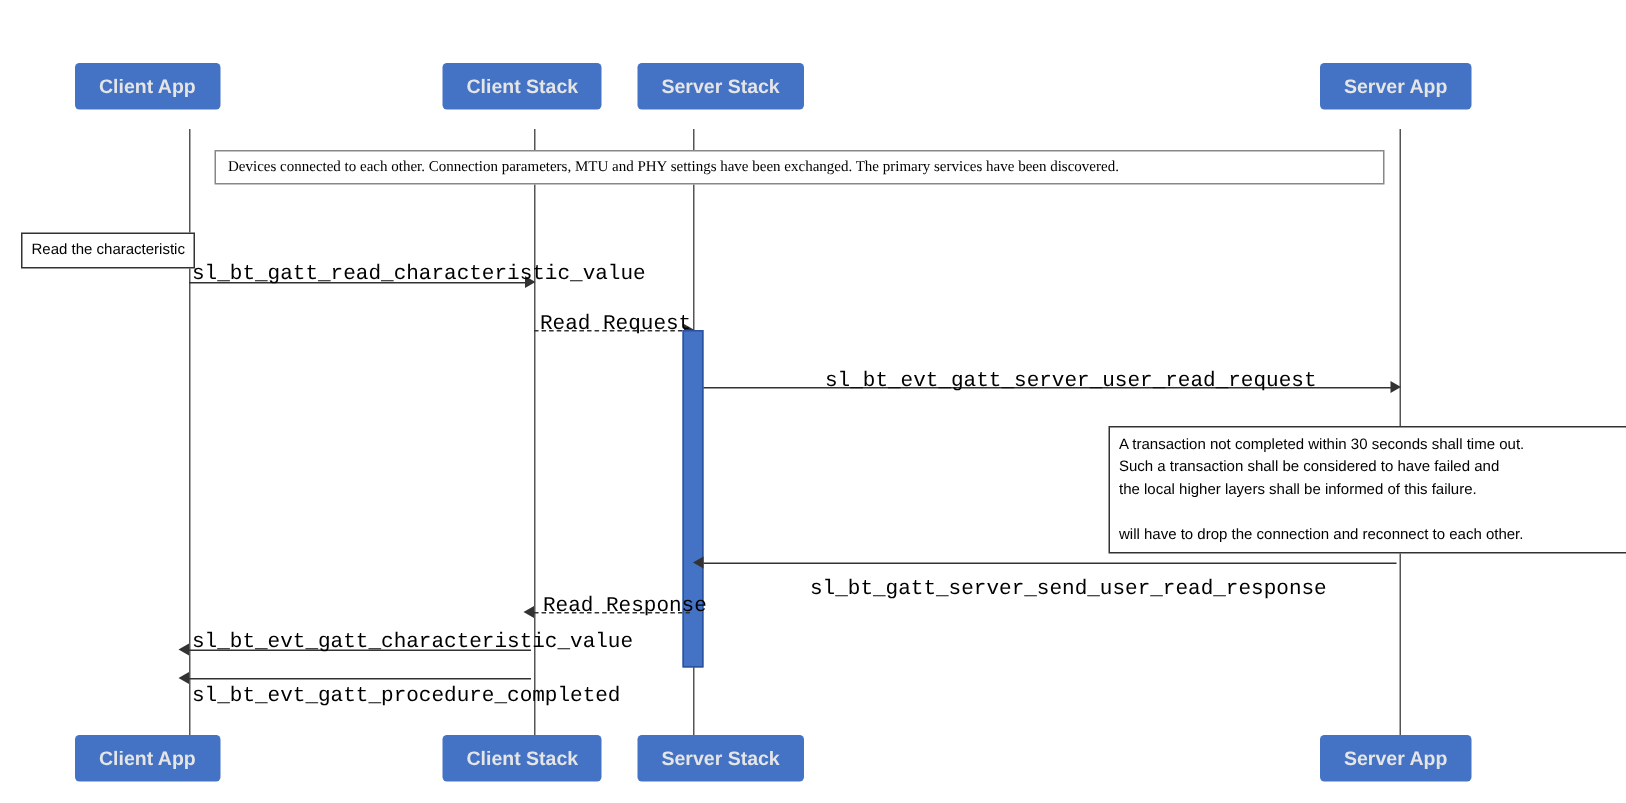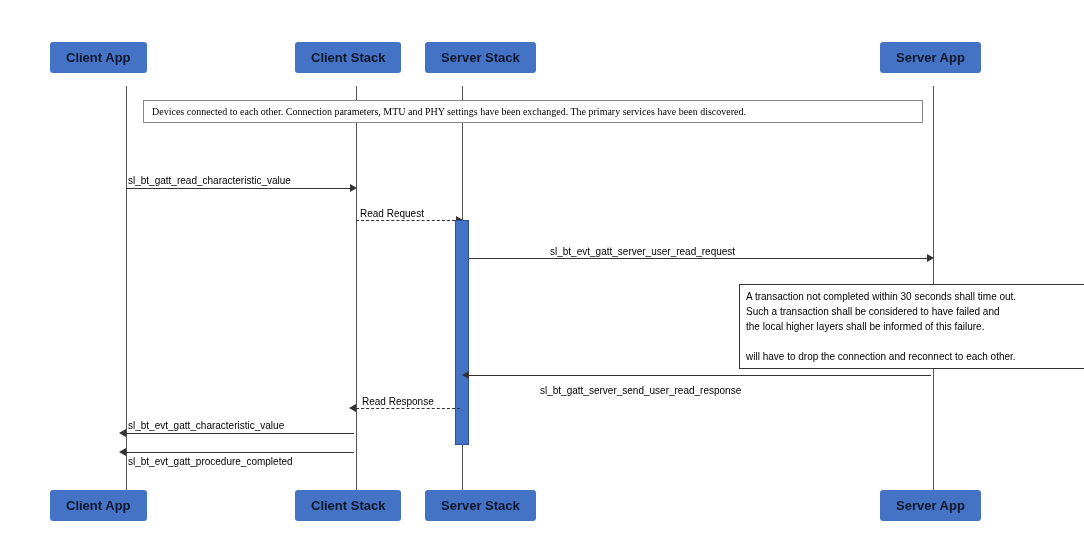--- a/index.html
+++ b/index.html
@@ -17,41 +17,42 @@
       position: relative;
       width: 1084px;
       height: 535px;
       background: #fff;
     }
 
     
     .actor-box {
       position: absolute;
       background: #4472C4;
-      color: #0f172a;
+      color: #e5e5e5;
       font-weight: bold;
       font-size: 13px;
       padding: 8px 16px;
       border-radius: 3px;
       text-align: center;
       white-space: nowrap;
     }
 
     
     .activation-bar {
       position: absolute;
       background: #4472C4;
       border: 1px solid #2a52a0;
     }
 
     .arrow-label {
       position: absolute;
-      font-size: 10px;
+      font-size: 14px;
       color: #000;
       white-space: nowrap;
+      font-family: Liberation Mono, monospace;
     }
 
     
     .arrowhead-right {
       position: absolute;
       width: 0;
       height: 0;
       border-top: 4px solid transparent;
       border-bottom: 4px solid transparent;
       border-left: 7px solid #333;
@@ -100,20 +101,21 @@
   <div style="position:absolute; left:126px; top:86px; width:1px; background:#555; bottom:45px;"></div>
 
   <div style="position:absolute; left:356px; top:86px; width:1px; background:#555; bottom:45px;"></div>
 
   <div style="position:absolute; left:462px; top:86px; width:1px; background:#555; bottom:45px;"></div>
 
   <div style="position:absolute; left:933px; top:86px; width:1px; background:#555; bottom:45px;"></div>
 
   <div class="desc-box" style="left:143px; top:100px; width:780px;">Devices connected to each other. Connection parameters, MTU and PHY settings have been exchanged. The primary services have been discovered.</div>
 
+  <div class="note-box" style="left:14px; top:155px;">Read the characteristic</div>
 
   <div style="position:absolute; left:126px; top:188px; width:228px; height:1px; background:#333;"></div>
   <div class="arrowhead-right" style="left:350px; top:184px;"></div>
   <div class="arrow-label" style="left:128px; top:175px;">sl_bt_gatt_read_characteristic_value</div>
 
   <div style="position:absolute; left:356px; top:220px; width:104px; height:0; border-top:1px dashed #333;"></div>
   <div class="arrowhead-right" style="left:456px; top:216px;"></div>
   <div class="arrow-label" style="left:360px; top:208px;">Read Request</div>
 
   <div class="activation-bar" style="left:455px; top:220px; width:14px; height:225px;"></div>

